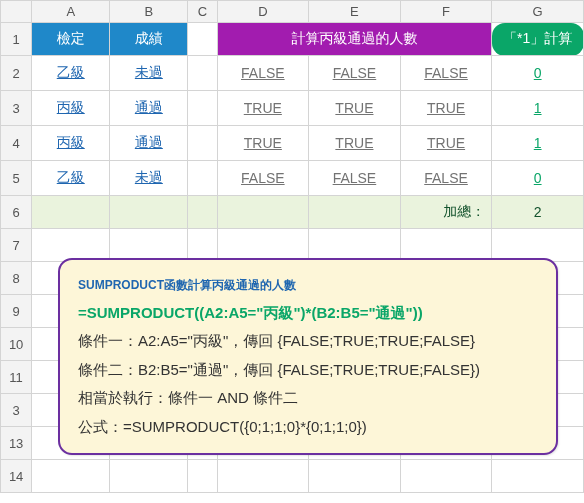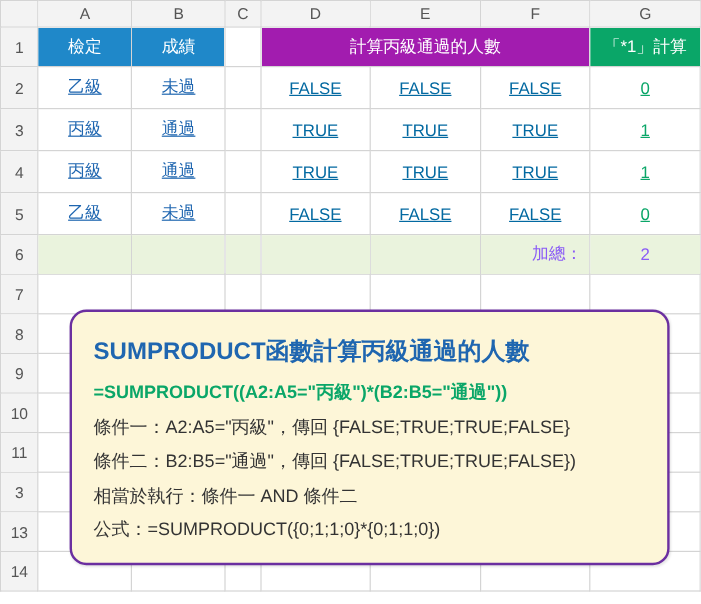--- a/index.html
+++ b/index.html
@@ -41,26 +41,26 @@
   .col-A { width: 75px; }
   .col-B { width: 75px; }
   .col-C { width: 28px; }
   .col-D { width: 88px; }
   .col-E { width: 88px; }
   .col-F { width: 88px; }
   .col-G { width: 88px; }
 
   .hdr-blue { background: #1f88c9; color: #fff; font-weight: bold; margin-top: 32px; }
   .hdr-purple { background: #a21caf; color: #fff; font-weight: bold; }
-  .hdr-green { background: #0aa668; color: #fff; font-weight: bold; }
+  .hdr-green { background: #0aa668; color: #fff; font-weight: bold; border-radius: 13px; }
 
   .val-blue { color: #1f66b0; }
-  .val-purple { color: #0369a1; }
+  .val-purple { color: #737373; }
   .val-green { color: #0aa668; font-weight: bold; }
-  .val-red { color: #8b5cf6; font-weight: bold; }
+  .val-red { color: #14532d; font-weight: bold; }
 
   .sum-row td { background: #eaf3dd; }
   .sum-row .rowhdr { background: #f3f3f3; }
 
   tbody tr.tall td { height: 35px; text-decoration: underline; }
 
   
   .annot {
     position: absolute;
     left: 58px;
@@ -68,21 +68,21 @@
     width: 500px;
     background: #fdf6d8;
     border: 2px solid #6b2fa0;
     border-radius: 14px;
     padding: 14px 18px 12px 18px;
     line-height: 1.9;
     font-size: 15px;
     color: #333;
     box-shadow: 1px 1px 2px rgba(0,0,0,0.1);
   }
-  .annot .title { color: #1f66b0; font-weight: bold; font-size: 20px; margin-bottom: 2px; }
+  .annot .title { color: #1f66b0; font-weight: bold; font-size: 12px; margin-bottom: 2px; }
   .annot .formula { color: #0aa668; font-weight: bold; }
   .annot .line { color: #333; }
 </style>
 </head>
 <body>
 
 <table class="sheet">
   <colgroup>
     <col style="width:30px">
     <col class="col-A">

